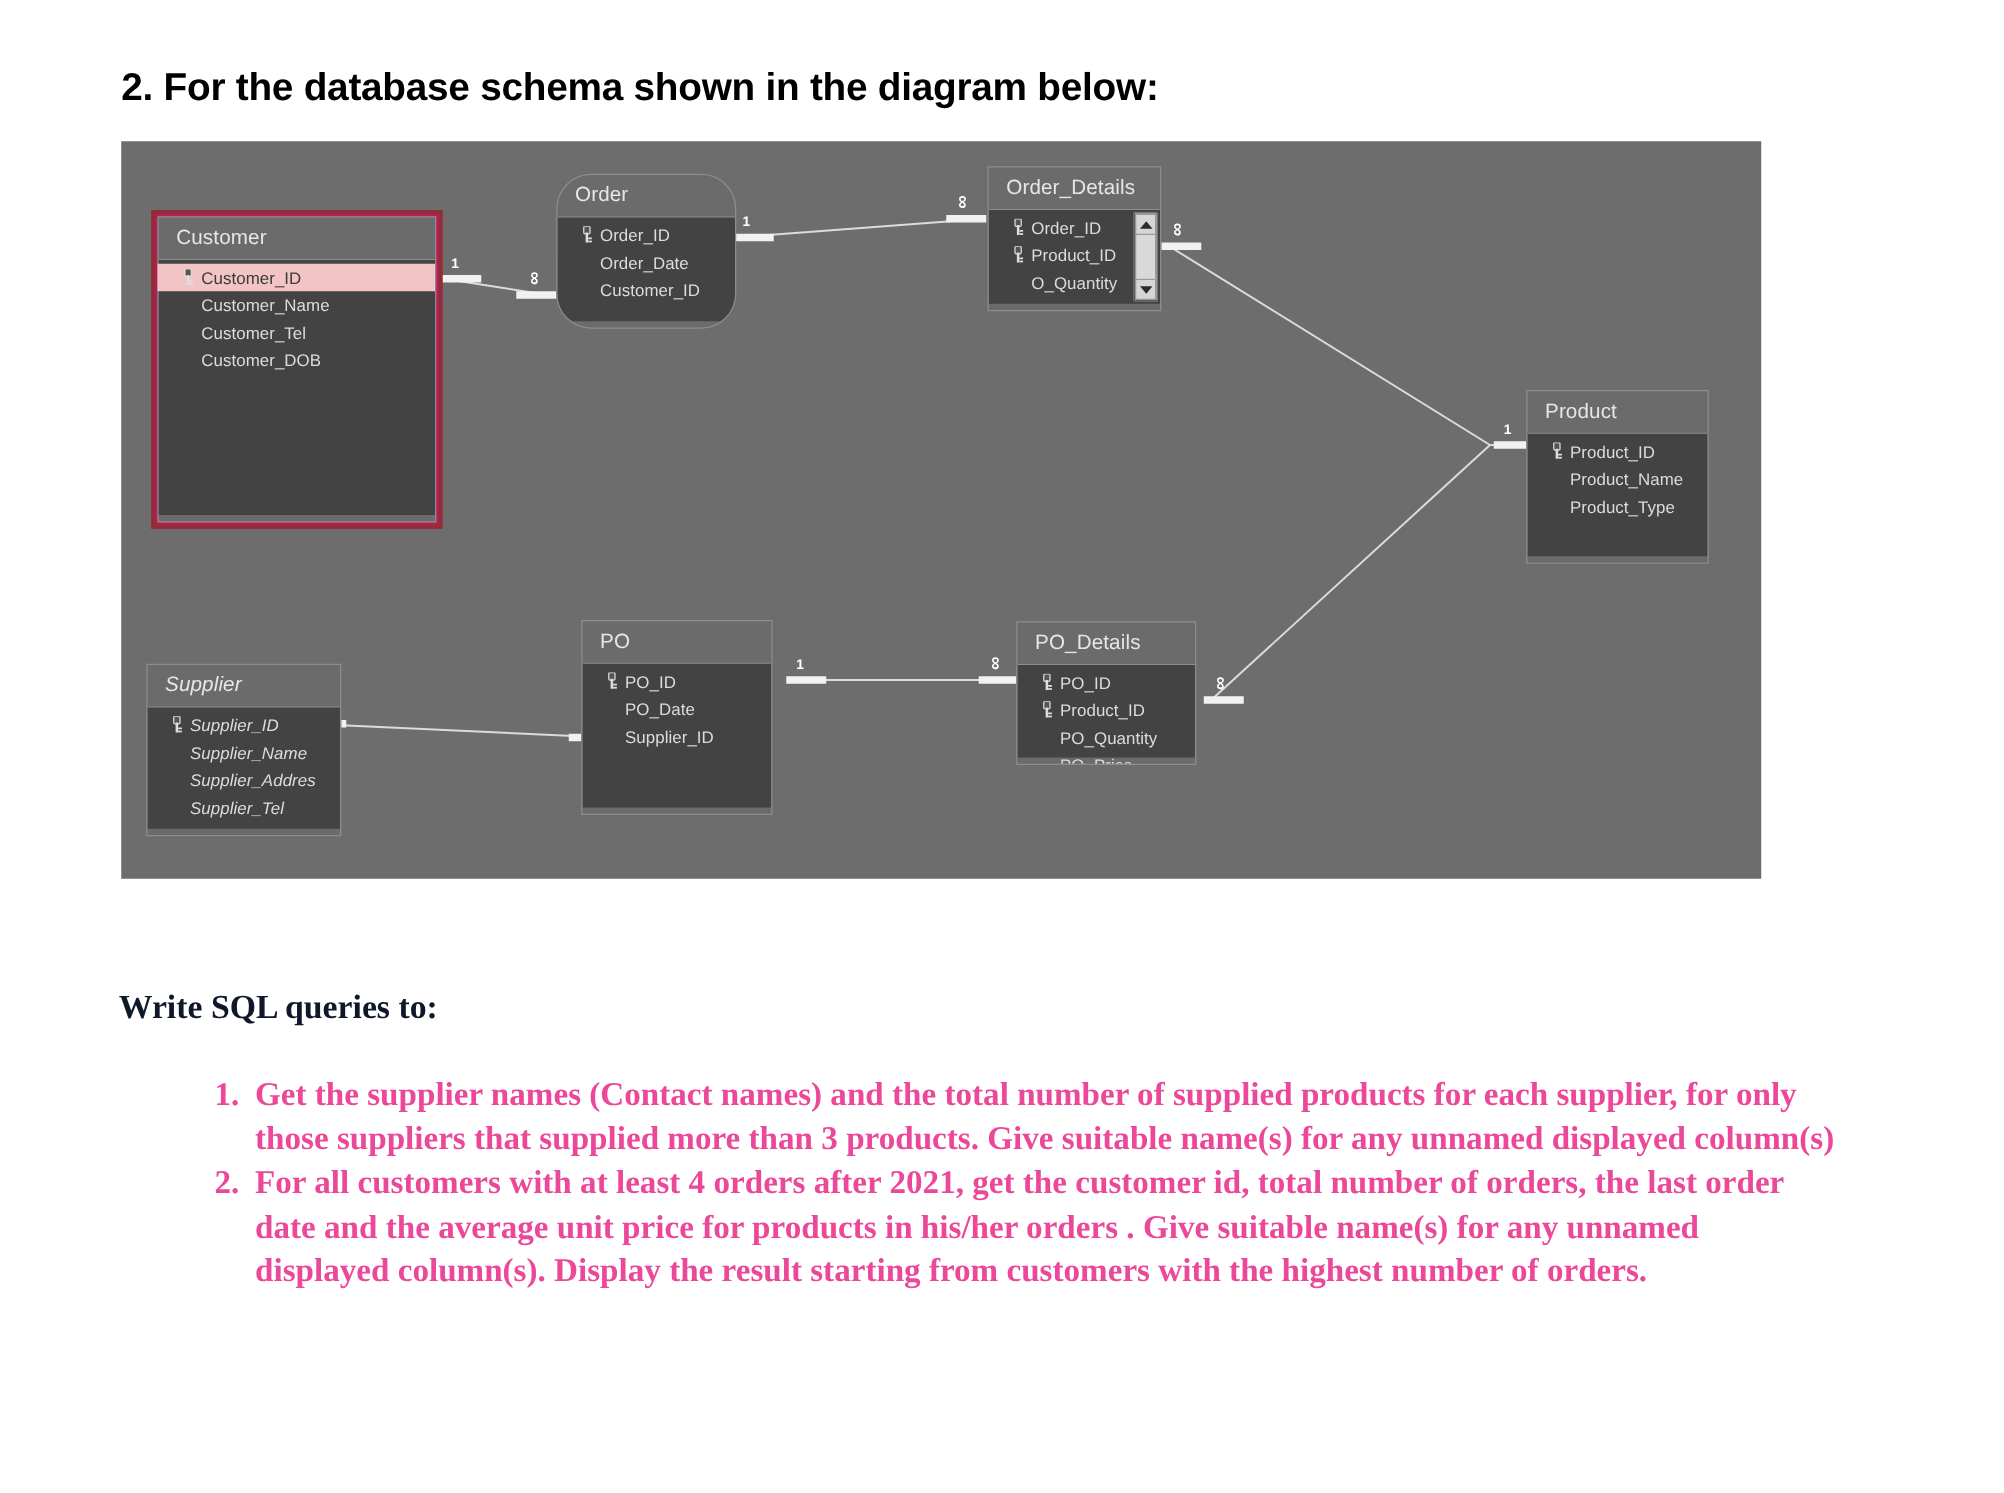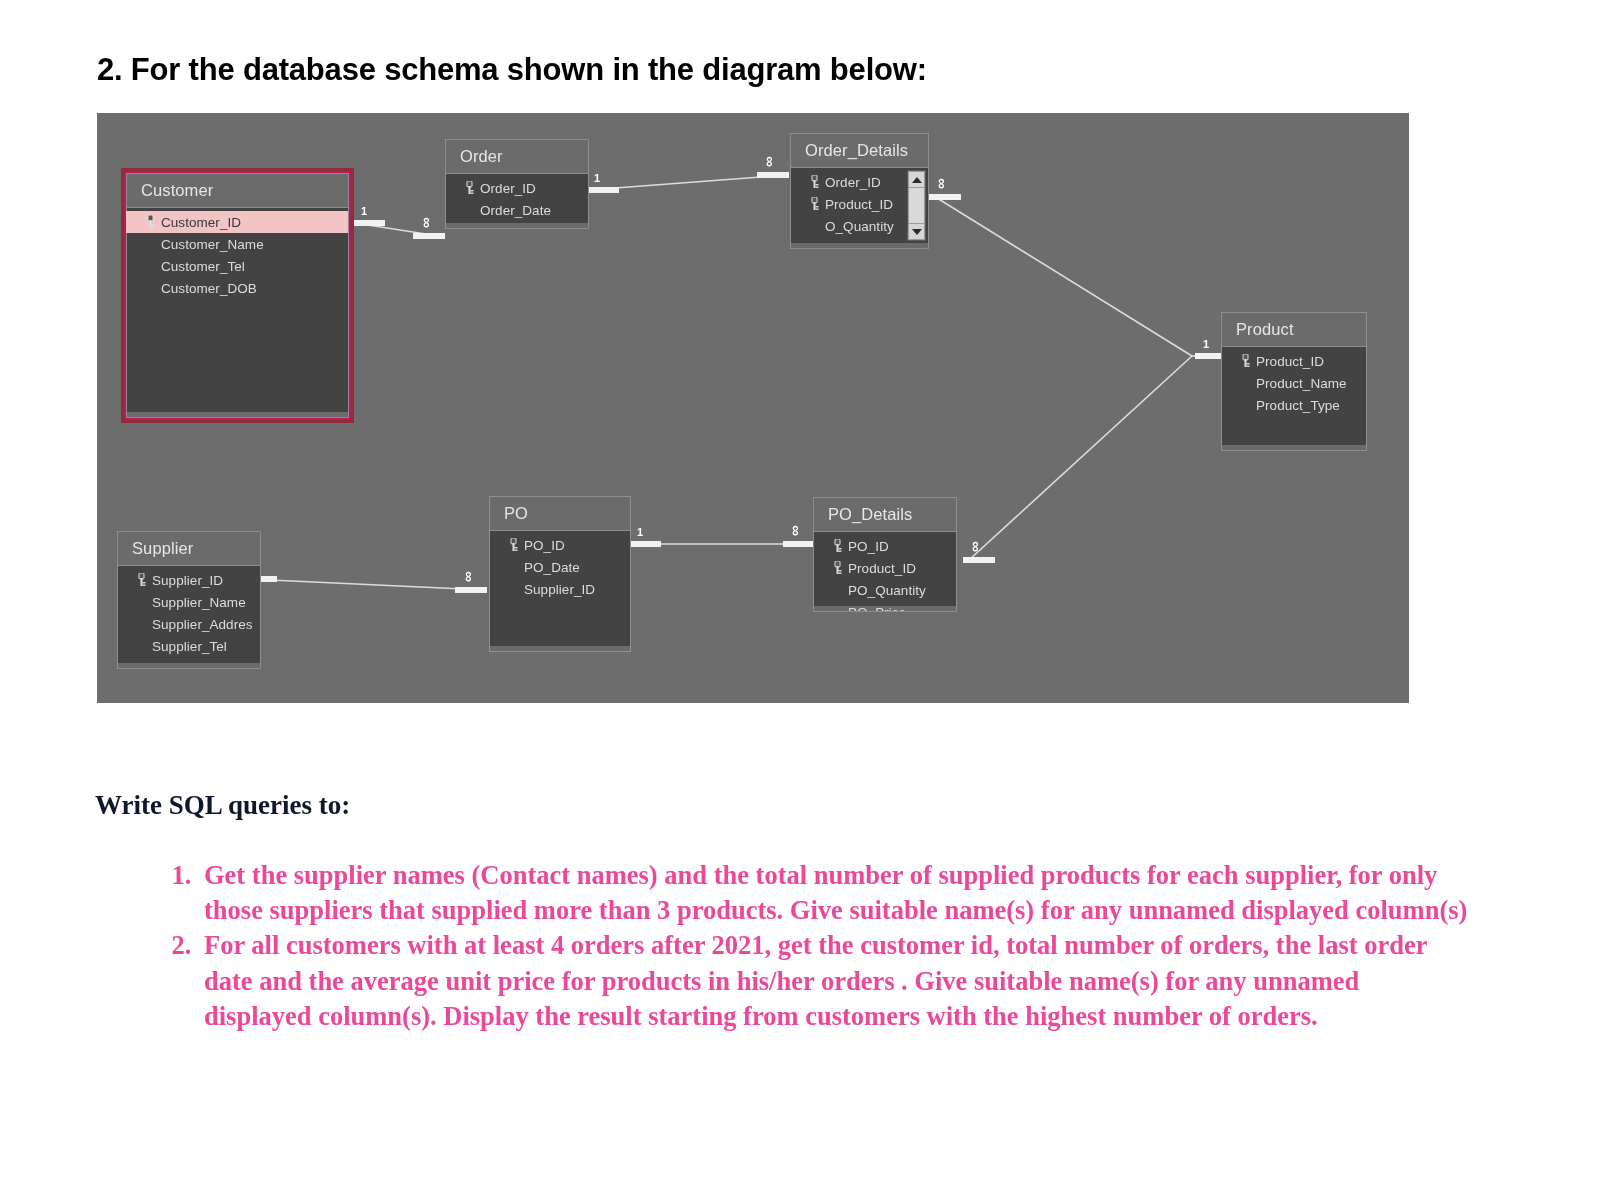--- a/index.html
+++ b/index.html
@@ -280,21 +280,21 @@
           <span class="field-label">Customer_Tel</span>
         </div>
         <div class="field-row">
           <span class="field-key"></span>
           <span class="field-label">Customer_DOB</span>
         </div>
       </div>
     </div>
   </div>
 
-  <div class="entity" style="left:348px; top:26px; width:144px; height:90px;">
+  <div class="entity" style="left:348px; top:26px; width:144px; height:124px;border-radius:28px;">
     <div class="entity-title">Order</div>
     <div class="entity-fields">
       <div class="field-row">
         <span class="field-key">
           <svg width="9" height="14" viewBox="0 0 9 14">
               <rect x="2" y="0" width="5" height="6" rx="1" fill="#555" stroke="#ddd" stroke-width="1"></rect>
               <rect x="3.5" y="5" width="2" height="8" fill="#ddd"></rect>
               <rect x="5.5" y="9" width="3" height="1.4" fill="#ddd"></rect>
               <rect x="5.5" y="11.5" width="3" height="1.4" fill="#ddd"></rect>
             </svg>
@@ -372,21 +372,21 @@
         <span class="field-key"></span>
         <span class="field-label">Product_Name</span>
       </div>
       <div class="field-row">
         <span class="field-key"></span>
         <span class="field-label">Product_Type</span>
       </div>
     </div>
   </div>
 
-  <div class="entity" style="left:20px; top:418px; width:144px; height:138px;">
+  <div class="entity" style="left:20px; top:418px; width:156px; height:138px;font-style:italic;">
     <div class="entity-title">Supplier</div>
     <div class="entity-fields">
       <div class="field-row">
         <span class="field-key">
           <svg width="9" height="14" viewBox="0 0 9 14">
               <rect x="2" y="0" width="5" height="6" rx="1" fill="#555" stroke="#ddd" stroke-width="1"></rect>
               <rect x="3.5" y="5" width="2" height="8" fill="#ddd"></rect>
               <rect x="5.5" y="9" width="3" height="1.4" fill="#ddd"></rect>
               <rect x="5.5" y="11.5" width="3" height="1.4" fill="#ddd"></rect>
             </svg>
@@ -401,21 +401,21 @@
         <span class="field-key"></span>
         <span class="field-label">Supplier_Addres</span>
       </div>
       <div class="field-row">
         <span class="field-key"></span>
         <span class="field-label">Supplier_Tel</span>
       </div>
     </div>
   </div>
 
-  <div class="entity" style="left:392px; top:383px; width:142px; height:156px;">
+  <div class="entity" style="left:368px; top:383px; width:153px; height:156px;">
     <div class="entity-title">PO</div>
     <div class="entity-fields">
       <div class="field-row">
         <span class="field-key">
           <svg width="9" height="14" viewBox="0 0 9 14">
               <rect x="2" y="0" width="5" height="6" rx="1" fill="#555" stroke="#ddd" stroke-width="1"></rect>
               <rect x="3.5" y="5" width="2" height="8" fill="#ddd"></rect>
               <rect x="5.5" y="9" width="3" height="1.4" fill="#ddd"></rect>
               <rect x="5.5" y="11.5" width="3" height="1.4" fill="#ddd"></rect>
             </svg>

